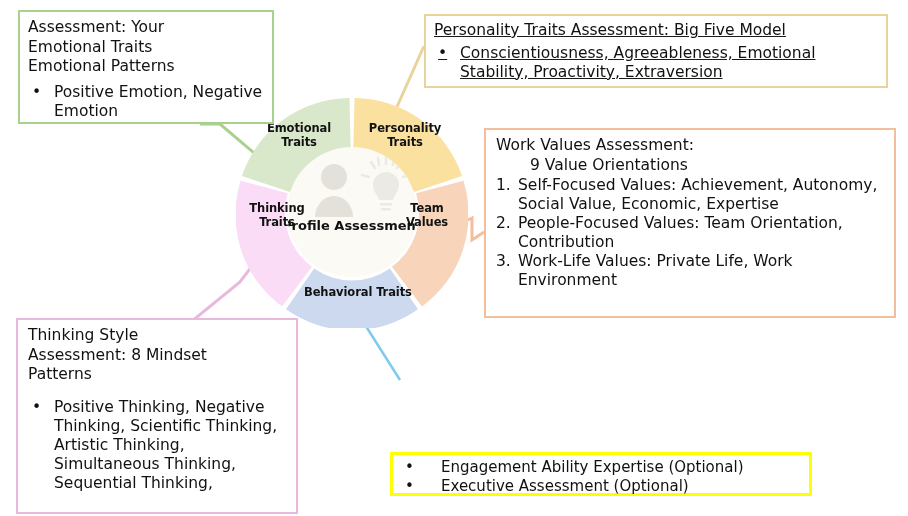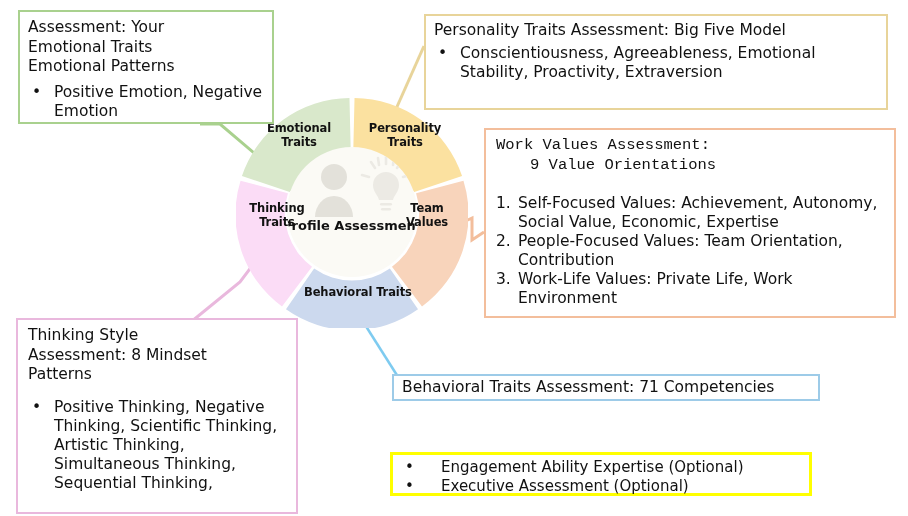--- a/index.html
+++ b/index.html
@@ -134,33 +134,34 @@
   
   #box-emotional {
     left: 18px; top: 10px; width: 256px; height: 114px;
     border: 2.5px solid #a9d18e;
     padding: 6px 8px 4px 8px;
   }
   #box-emotional .hd { margin-bottom: 6px; }
 
   
   #box-personality {
-    left: 424px; top: 14px; width: 464px; height: 96px;
+    left: 424px; top: 14px; width: 464px; height: 74px;
     border: 2.5px solid #e8d49a;
     padding: 5px 8px 0 8px;
+    text-decoration: underline;
   }
   #box-personality .hd { margin-bottom: 3px; }
 
   
   #box-work {
     left: 484px; top: 128px; width: 412px; height: 190px;
     border: 2.5px solid #f3be9c;
     padding: 6px 8px 4px 10px;
   }
-  #box-work .hd { margin-bottom: 19px; font-family: Liberation Mono, monospace; }
+  #box-work .hd { margin-bottom: 1px; }
   #box-work .hd .indent { padding-left: 34px; display: block; }
 
   
   #box-thinking {
     left: 16px; top: 318px; width: 282px; height: 196px;
     border: 2.5px solid #e9b8dd;
     padding: 6px 8px 4px 10px;
   }
   #box-thinking .hd { margin-bottom: 13px; }
 
@@ -303,23 +304,20 @@
       <div>Patterns</div>
     </div>
     <ul>
       <li>
         <span class="bullet">•</span>
         <span class="li-text">Positive Thinking, Negative Thinking, Scientific Thinking, Artistic Thinking, Simultaneous Thinking, Sequential Thinking,</span>
       </li>
     </ul>
   </div>
 
-  <div class="box" id="box-behavioral">
-    <div class="hd">Behavioral Traits Assessment: 71 Competencies</div>
-  </div>
 
   <div class="box" id="box-optional">
     <ul>
       <li>
         <span class="bullet">•</span>
         <span class="li-text">Engagement Ability Expertise (Optional)</span>
       </li>
       <li>
         <span class="bullet">•</span>
         <span class="li-text">Executive Assessment (Optional)</span>

